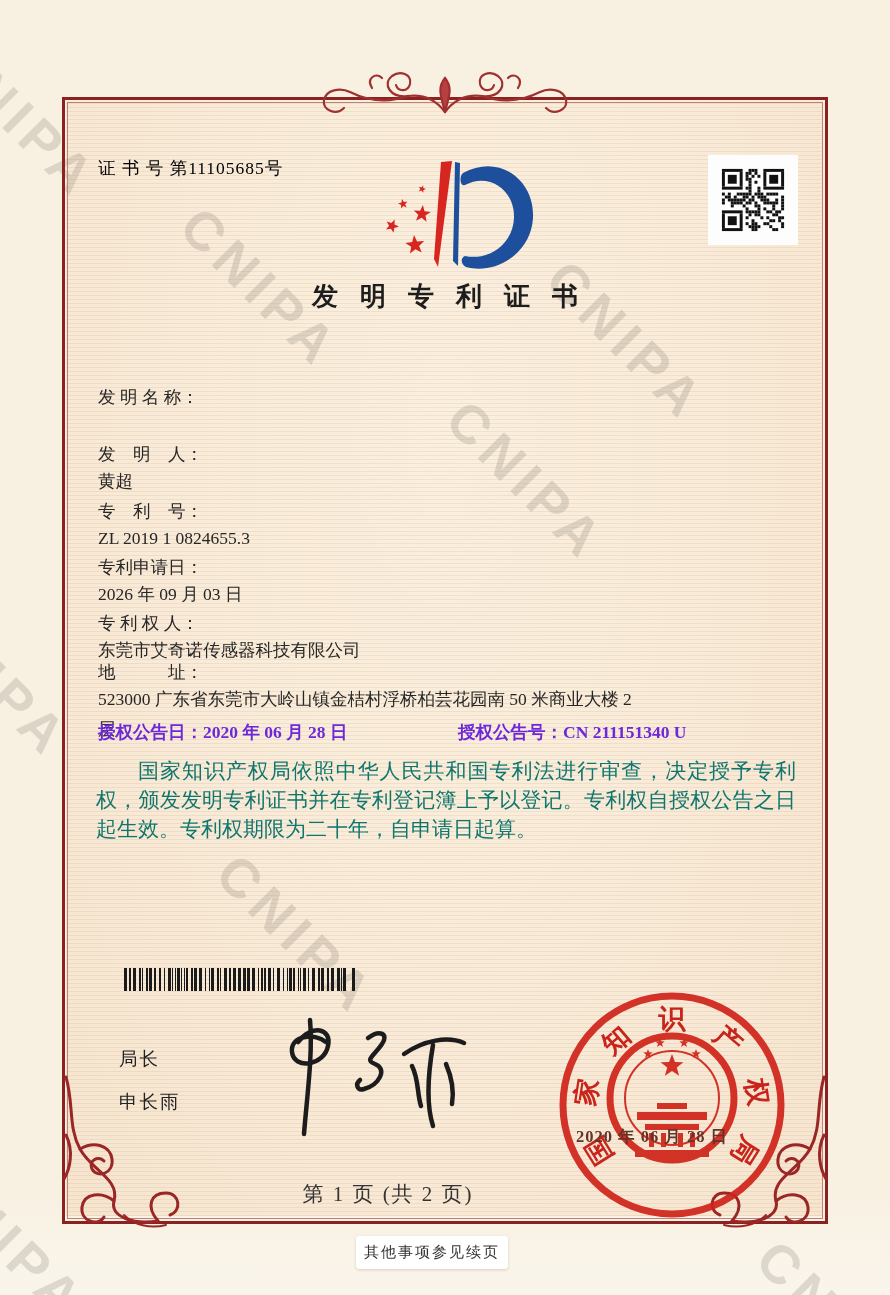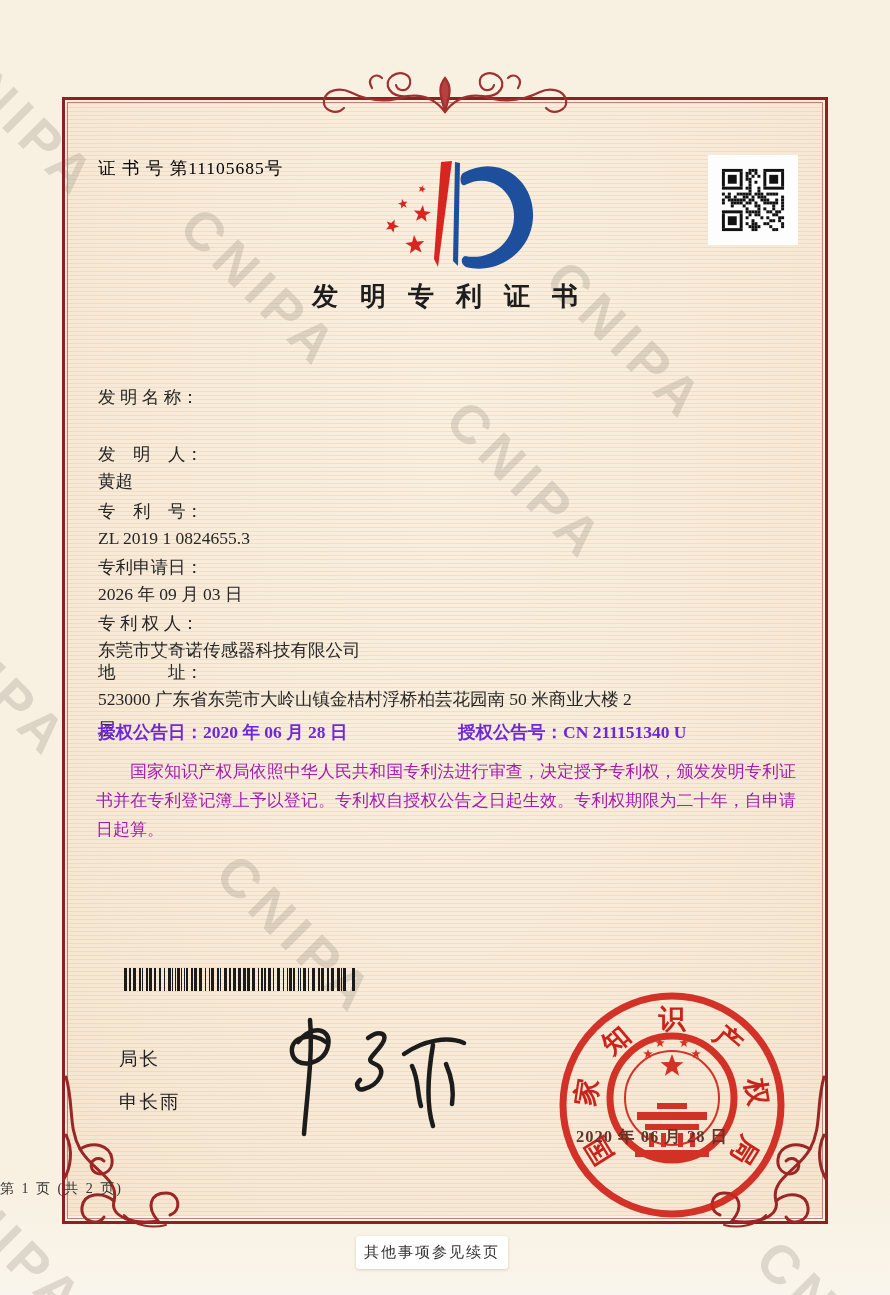--- a/index.html
+++ b/index.html
@@ -23,25 +23,25 @@
   
   .z4{z-index:4;}
   .cert-no{left:98px;top:156px;font-size:17.5px;color:#000000;letter-spacing:1px;}
   .title{left:0;top:279px;width:890px;text-align:center;font-size:26px;font-weight:600;
          color:#1d1d1d;letter-spacing:22px;text-indent:22px;}
   .row{left:98px;display:flex;font-size:17.5px;color:#262626;flex-direction:column;}
   .row .lbl{white-space:pre;width:142px;flex:none;}
   .row .val{max-width:548px;line-height:30px;}
   .grant{left:98px;top:720px;font-size:17.5px;color:#6d28d9;width:700px;font-weight:bold;}
   .grant .g2{position:absolute;left:360px;top:0;}
-  .body-text{left:96px;top:757px;width:700px;font-size:17px;line-height:29px;
-             color:#a21caf;text-align:justify;}
+  .body-text{left:96px;top:757px;width:700px;font-size:21px;line-height:29px;
+             color:#0f766e;text-align:justify;}
   .body-text p{margin:0;text-indent:2em;}
   .signer{left:119px;font-size:18.5px;color:#222;letter-spacing:2px;}
-  .pageno{left:0;top:1180px;width:776px;text-align:left;font-size:14px;color:#333;letter-spacing:2px;}
+  .pageno{left:0;top:1180px;width:776px;text-align:center;font-size:21px;color:#333;letter-spacing:2px;}
   .cont-box{left:356px;top:1236px;background:#ffffff;padding:7px 8px;border-radius:3px;
             box-shadow:0 1px 3px rgba(120,90,60,.25);font-size:15px;color:#333;letter-spacing:2px;z-index:4;}
   .qr-wrap{left:708px;top:155px;width:90px;height:90px;background:#fdfdfd;z-index:4;
            display:flex;align-items:center;justify-content:center;}
   .seal-wrap{left:553px;top:986px;width:238px;height:238px;z-index:5;}
   .seal-date{left:552px;top:1126px;width:200px;text-align:center;font-size:16.5px;
              color:#63332a;letter-spacing:1px;z-index:6;font-weight:bold;}
   svg{display:block;}
 </style>
 </head>

